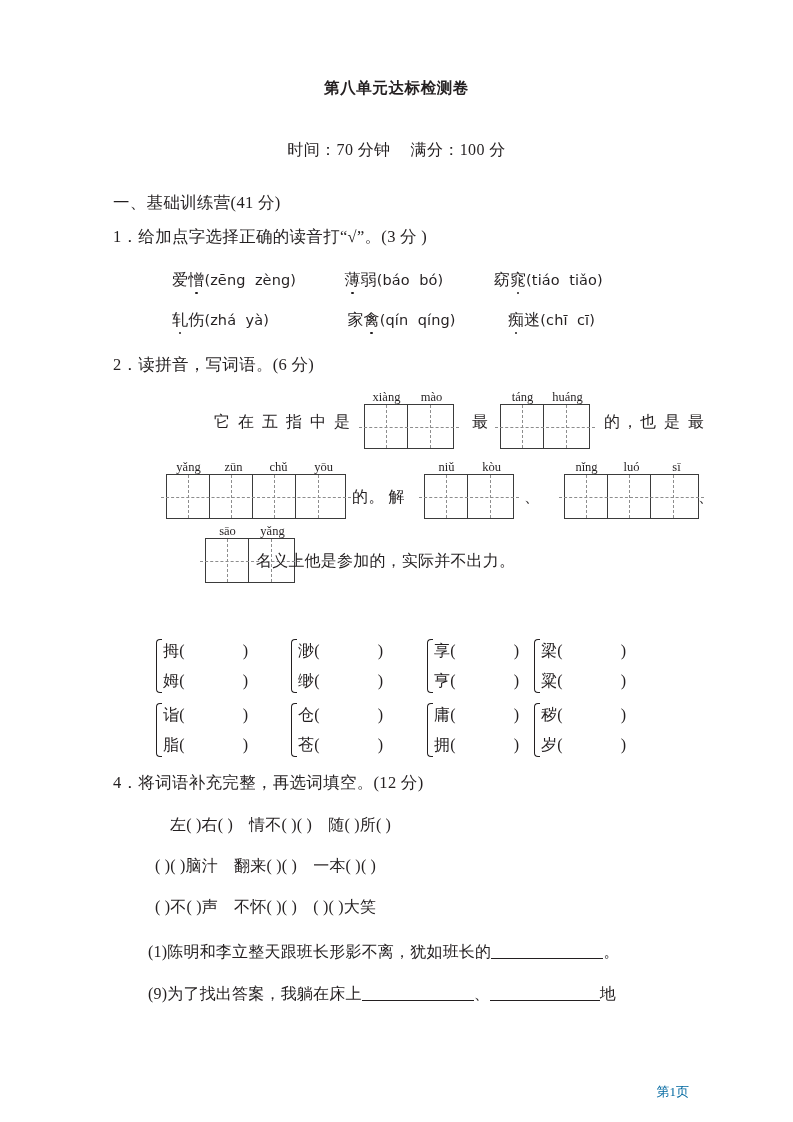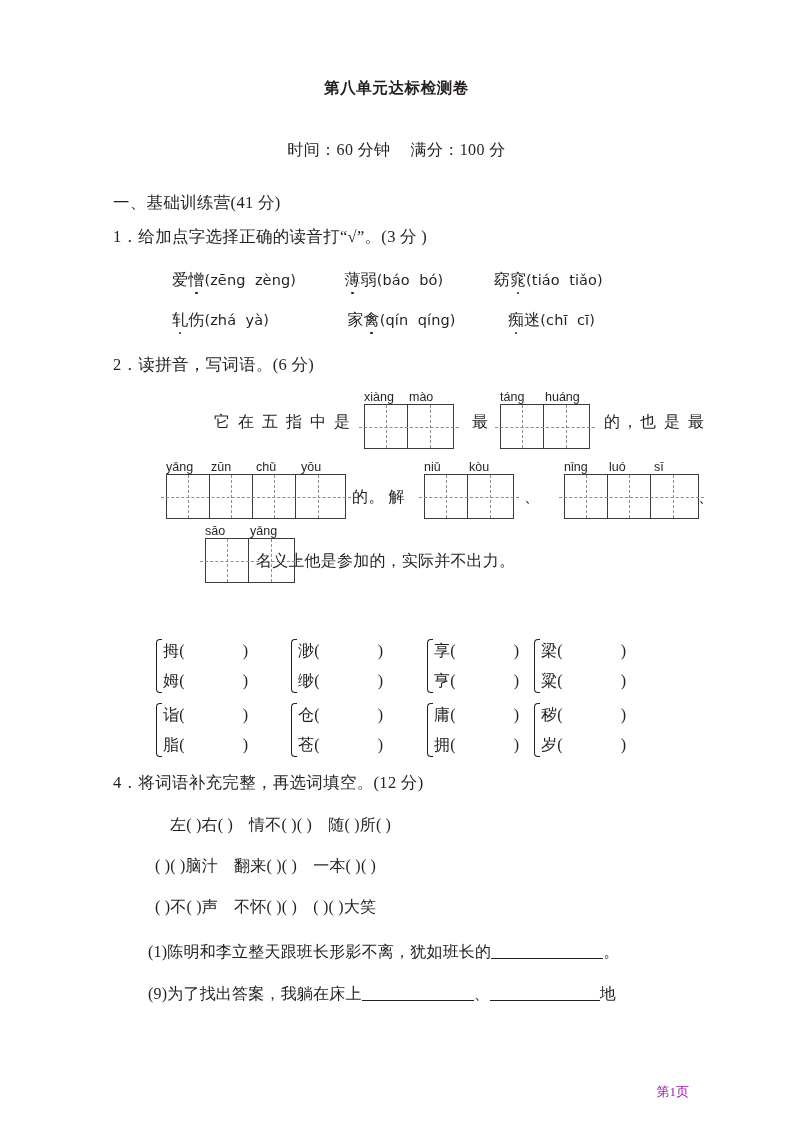--- a/index.html
+++ b/index.html
@@ -91,23 +91,23 @@
   
   .gridwrap {
     position: absolute;
   }
   .pinyin-row {
     display: flex;
     height: 17px;
     align-items: flex-end;
   }
   .pinyin-row span {
-    font-family: Liberation Sans, sans-serif;
+    font-family: Liberation Serif, serif;
     font-size: 12.5px;
-    text-align: left;
+    text-align: center;
     color: #231f20;
     line-height: 14px;
   }
   .tzg {
     display: flex;
     border: 1.4px solid #3b3b3b;
     box-sizing: content-box;
     position: relative;
     background: #fff;
   }
@@ -188,32 +188,32 @@
     height: 14px;
     vertical-align: -2px;
   }
 
   
   .footer {
     position: absolute;
     right: 58px;
     bottom: 21px;
     font-size: 13px;
-    color: #a21caf;
+    color: #0369a1;
     font-family: "Liberation Serif", "DejaVu Serif", serif;
   }
 </style>
 </head>
 <body>
 
 <div class="page">
 
   <div class="doc-title">第八单元达标检测卷</div>
   <div class="doc-subtitle">
-    <span>时间：60 分钟</span><span class="gap"></span><span>满分：100 分</span>
+    <span>时间：70 分钟</span><span class="gap"></span><span>满分：100 分</span>
   </div>
 
   <div class="sec-head" style="top:192px;">一、基础训练营(41 分)</div>
 
   <div class="q-head" style="top:226px;">1．给加点字选择正确的读音打“√”。(3 分 )</div>
 
   <div class="body-line" style="left:172px; top:270px;">
     <span>爱<span class="dotchar">憎</span><span class="pinyin-inline">(zēng&nbsp;&nbsp;zèng)</span></span>
     <span style="display:inline-block;width:40px;"></span>
     <span><span class="dotchar">薄</span>弱<span class="pinyin-inline">(báo&nbsp;&nbsp;bó)</span></span>

